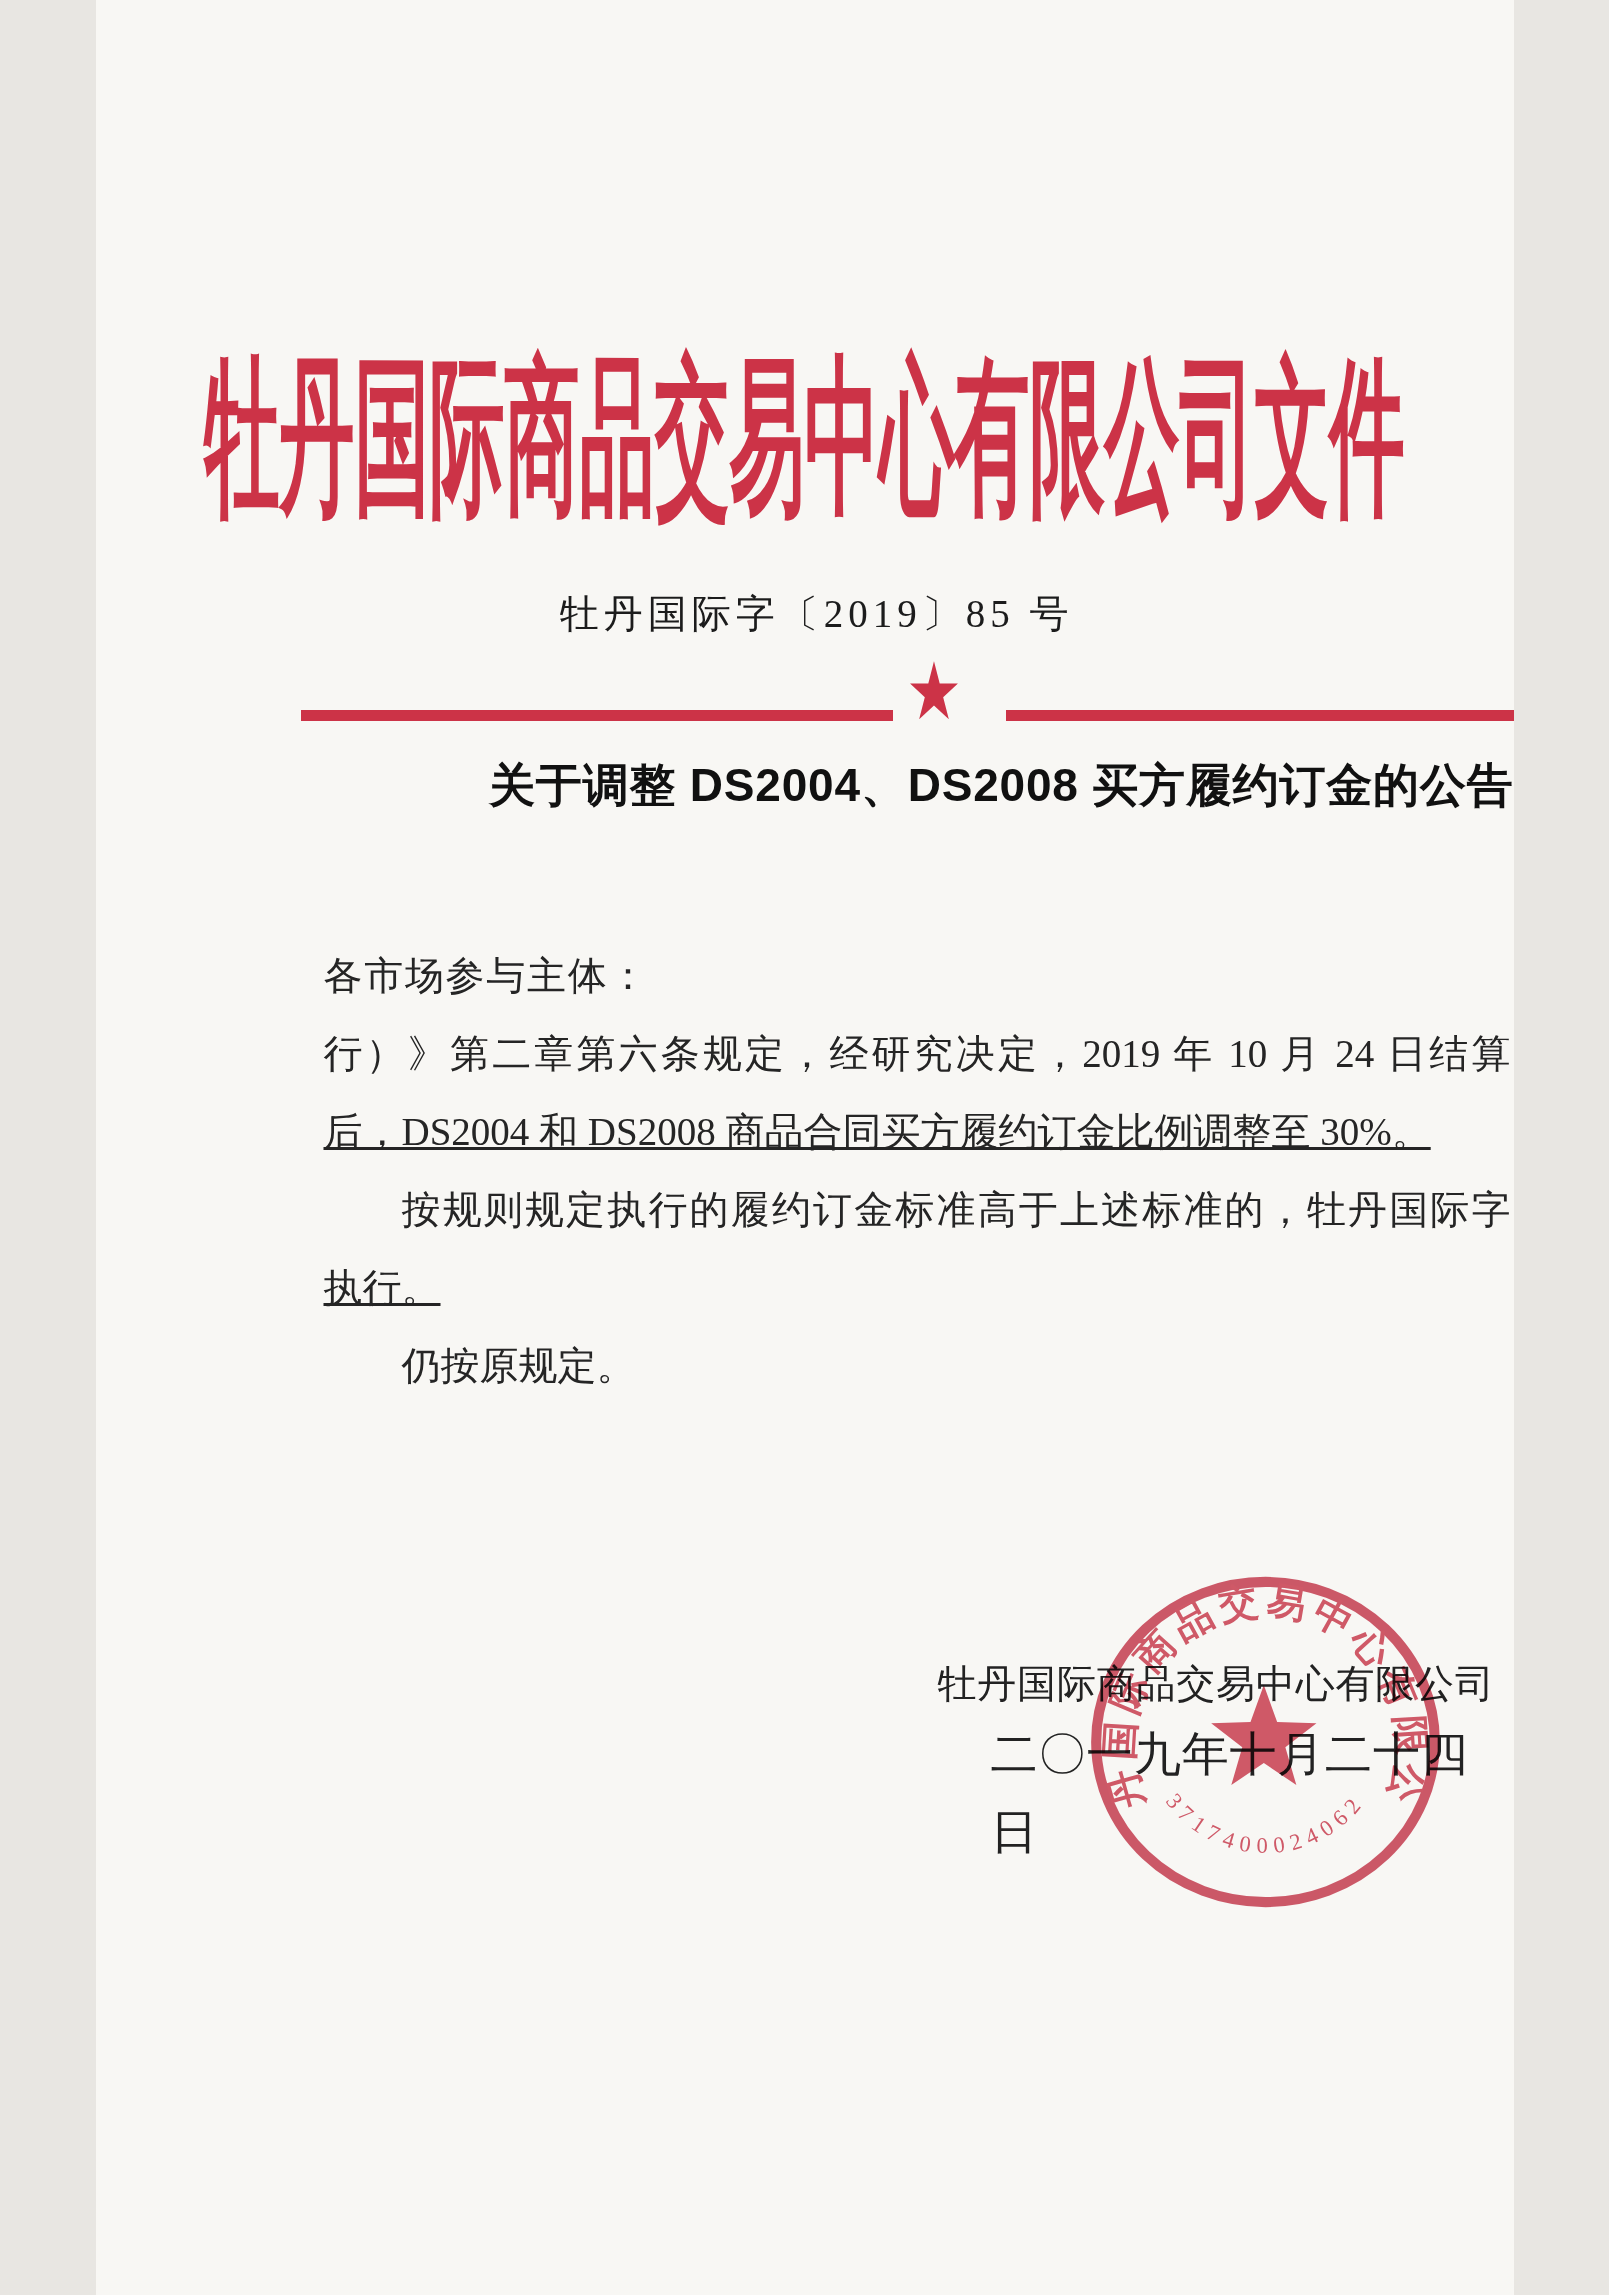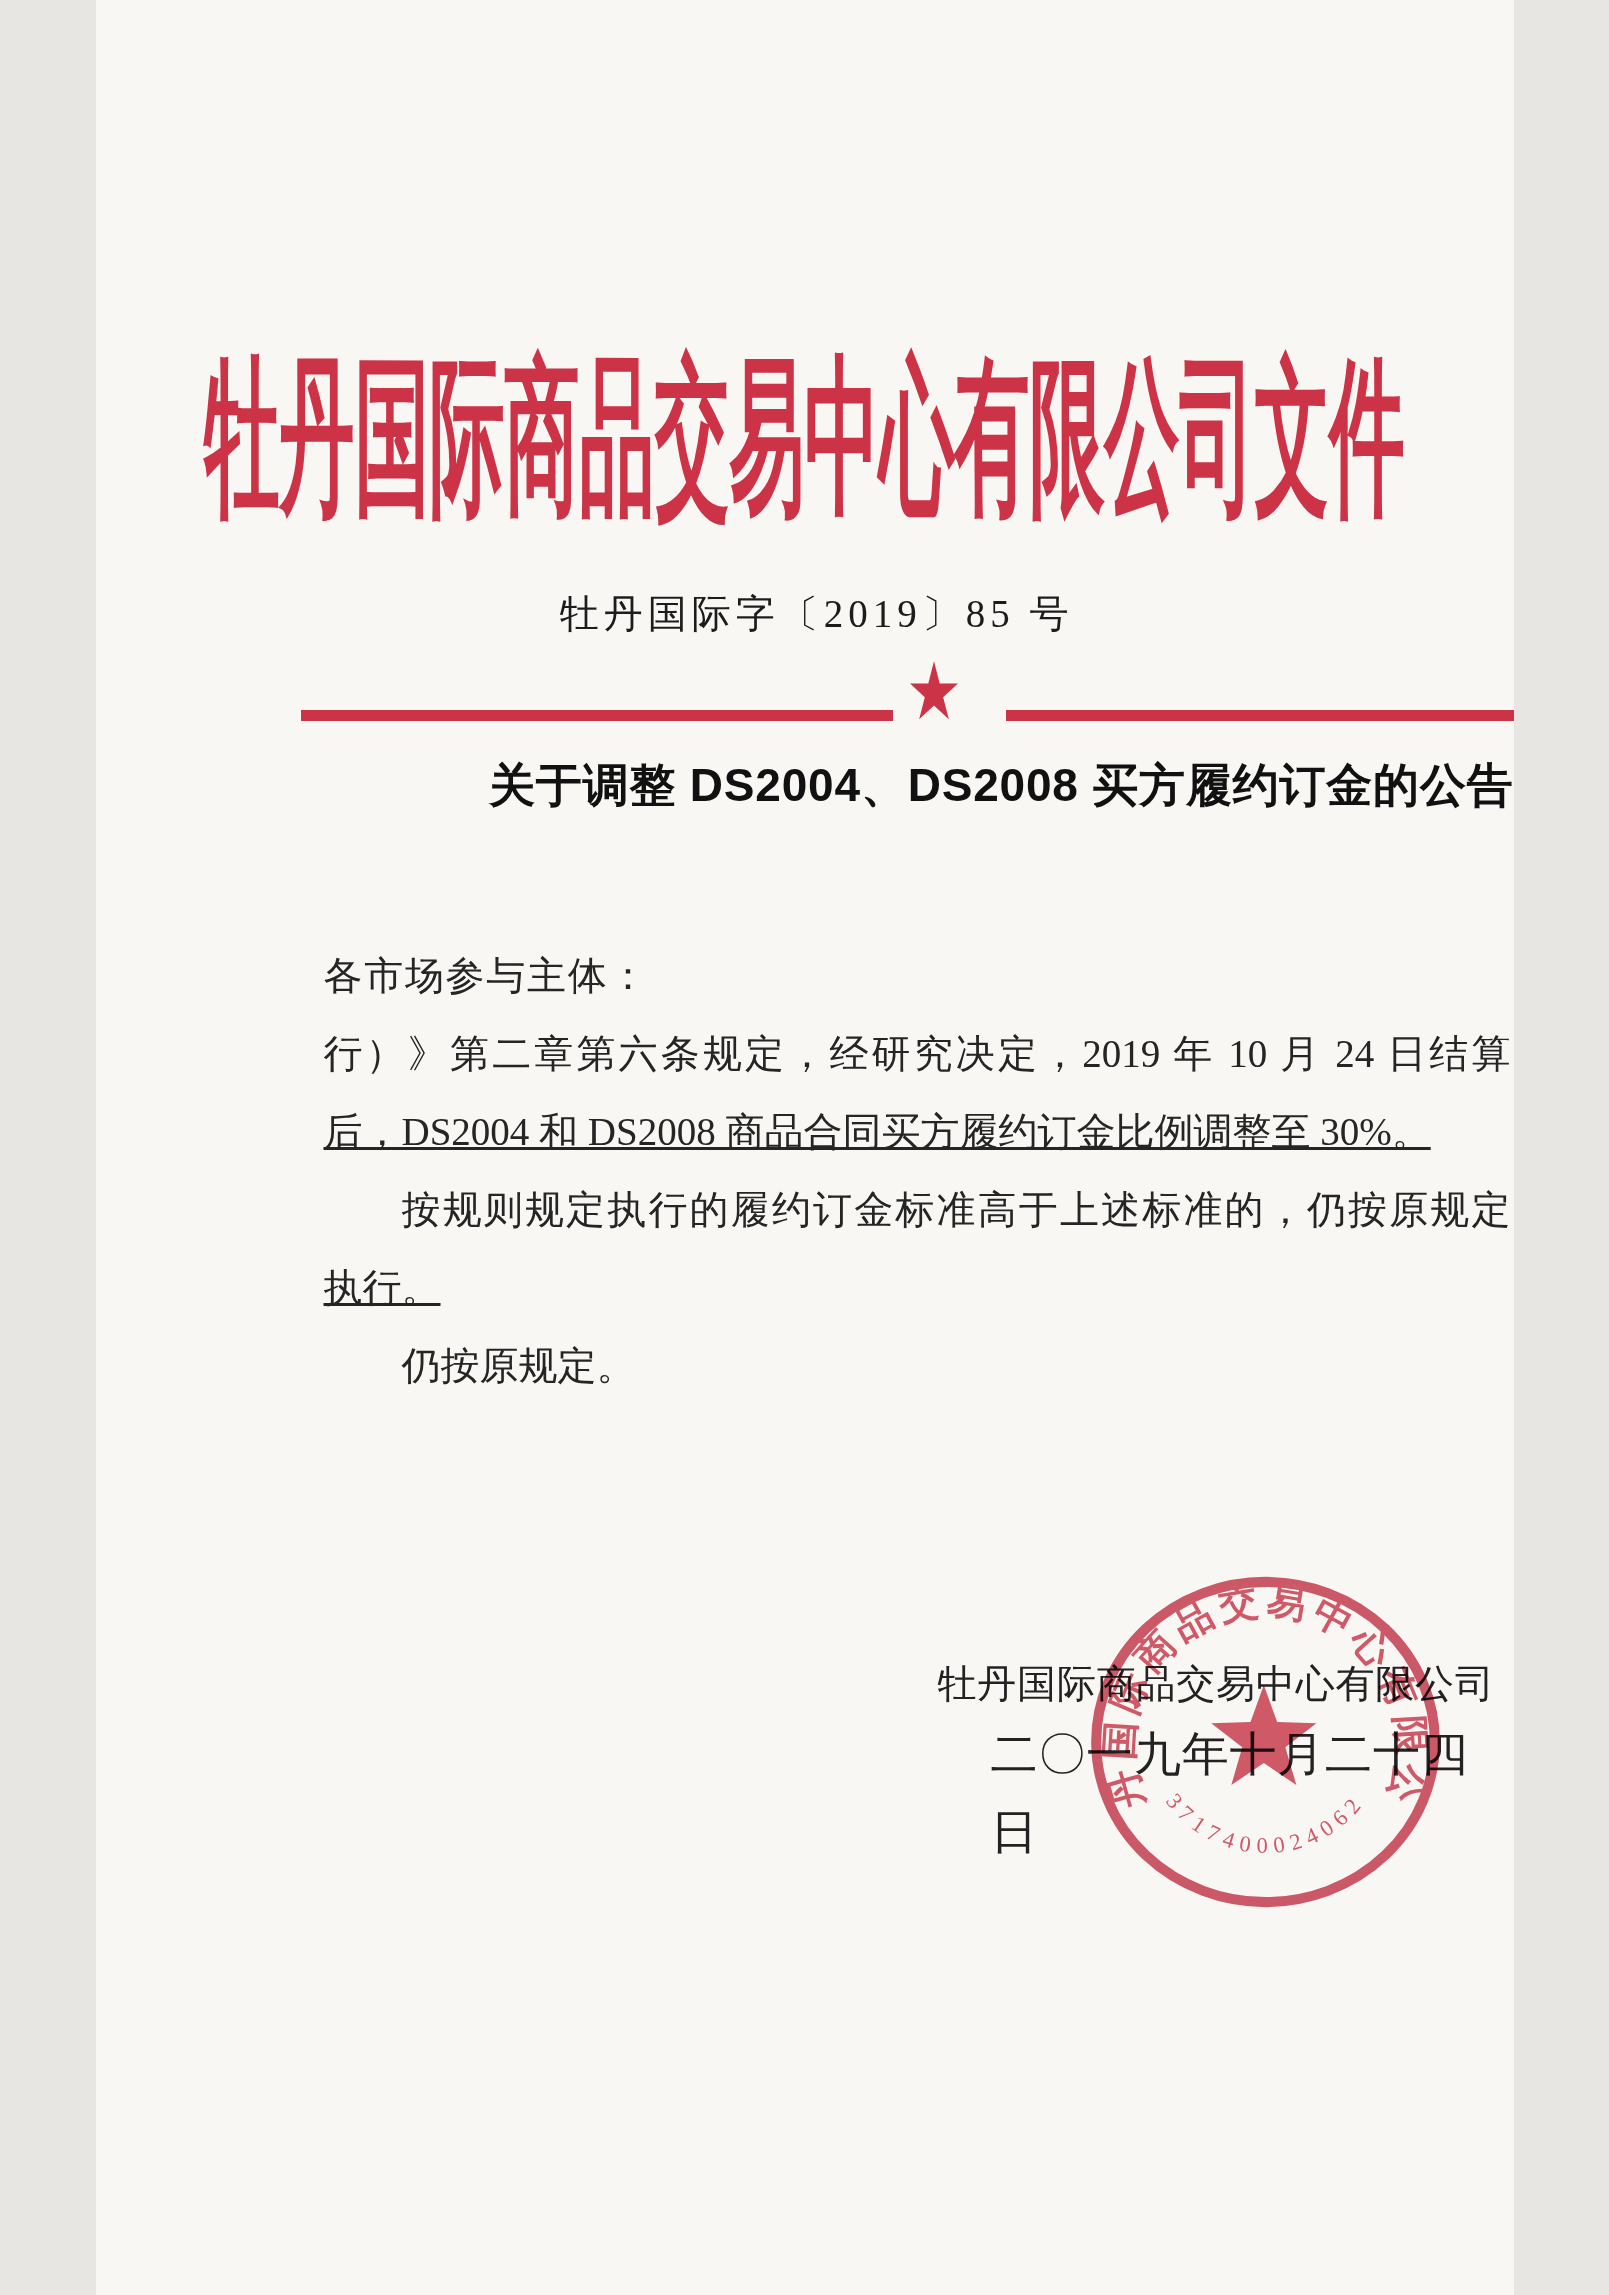--- a/index.html
+++ b/index.html
@@ -158,21 +158,21 @@
   <div class="divider-left"></div>
   <div class="divider-star">★</div>
   <div class="divider-right"></div>
 
   <div class="announcement-title">关于调整 DS2004、DS2008 买方履约订金的公告</div>
 
   <div class="body-block">
     <div class="line salutation">各市场参与主体：</div>
     <div class="line jline">行）》第二章第六条规定，经研究决定，2019 年 10 月 24 日结算</div>
     <div class="line wrap">后，DS2004 和 DS2008 商品合同买方履约订金比例调整至 30%。</div>
-    <div class="line jline indent">按规则规定执行的履约订金标准高于上述标准的，仍按原规定</div>
+    <div class="line jline indent">按规则规定执行的履约订金标准高于上述标准的，牡丹国际字</div>
     <div class="line wrap">执行。</div>
     <div class="line indent">仍按原规定。</div>
   </div>
 
   <div class="sig-company">牡丹国际商品交易中心有限公司</div>
 
   <div class="sig-date">二〇一九年十月二十四日</div>
 
   <svg class="seal" viewBox="0 0 430 402">
     <defs>

